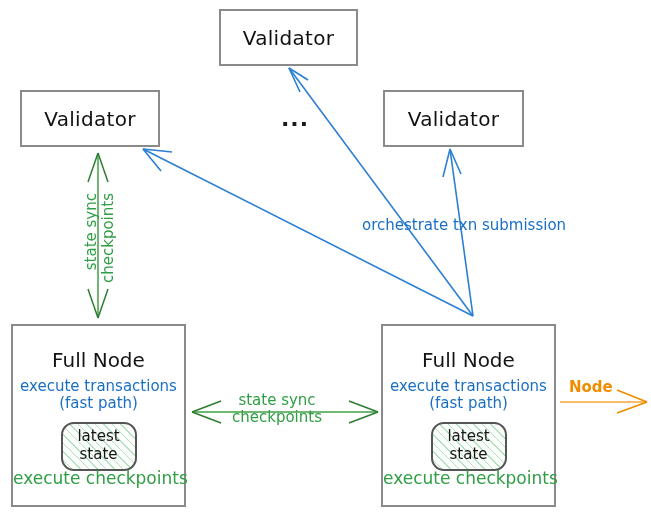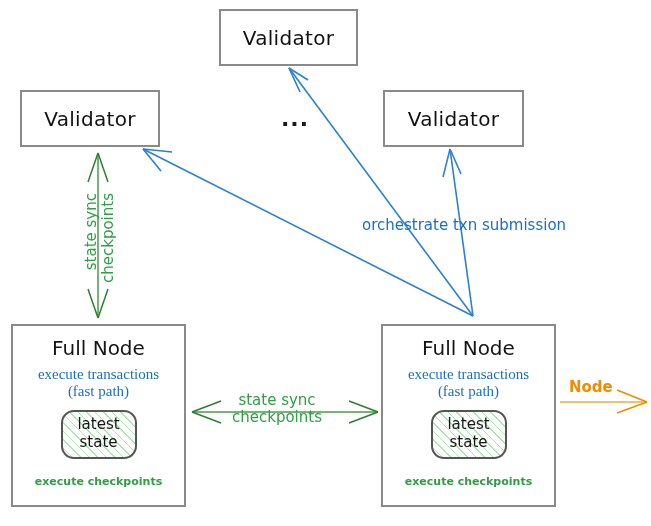--- a/index.html
+++ b/index.html
@@ -43,40 +43,38 @@
     font-size: 20px;
     color: #111111;
     letter-spacing: 0.3px;
   }
   .node-title {
     font-size: 20px;
     color: #141414;
     white-space: nowrap;
   }
   .fullnode {
-    padding-top: 10px;
+    padding-top: 22px;
     justify-content: flex-start;
   }
   .fullnode .node-title {
     margin-bottom: 6px;
   }
   .line-blue {
     color: #1a6fc4;
     font-size: 15px;
     line-height: 1.12;
     text-align: left;
     white-space: nowrap;
-    font-family: Liberation Serif, serif;
   }
   .line-green {
     color: #2f9e44;
-    font-size: 11px;
+    font-size: 17px;
     text-align: center;
     white-space: nowrap;
-    font-weight: bold;
   }
 
   
   .state-box {
     margin: 10px 0 0 0;
     width: 76px;
     height: 49px;
     box-sizing: border-box;
     border: 2px solid #555555;
     border-radius: 13px;

